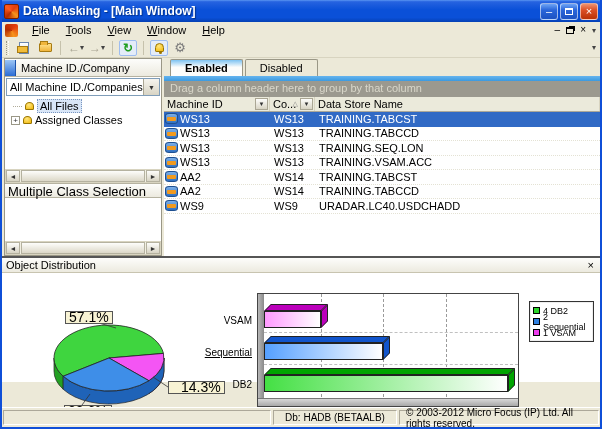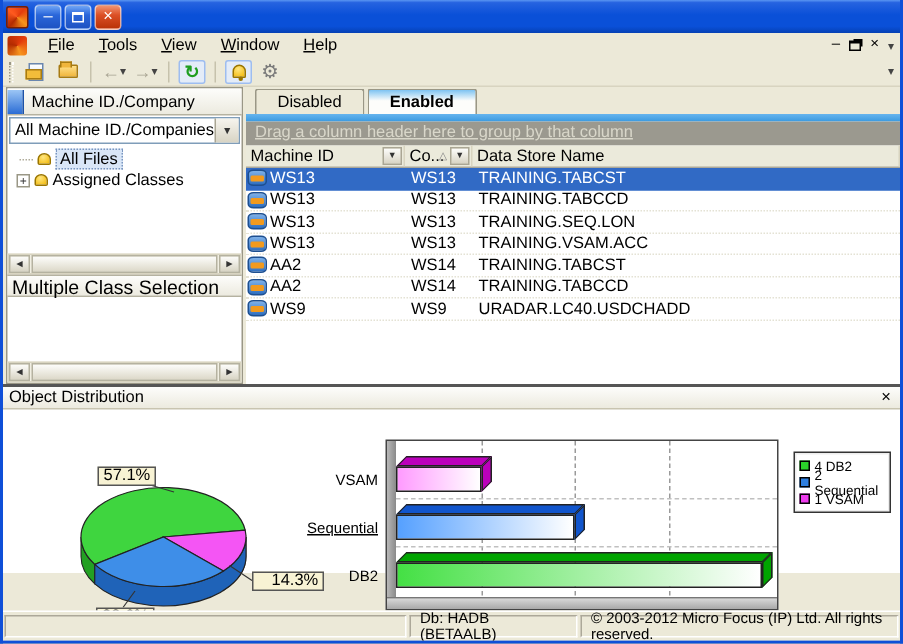--- a/index.html
+++ b/index.html
@@ -73,21 +73,21 @@
   .mcs-header { position:absolute; bottom:57px; left:0; width:100%; height:15px; background:linear-gradient(#fdfdfb,#eceadf);
     border-top:1px solid #b5b2a0; border-bottom:1px solid #b5b2a0; font-size:13px; padding-left:3px; }
 
   
   .right-panel { position:absolute; top:58px; left:162px; width:436px; height:198px; background:#fff; }
   .tabstrip { height:18px; background:#ece9d8; display:flex; align-items:flex-end; padding-left:6px; }
   .tab { height:17px; padding:2px 14px 0; font-size:11px; border:1px solid #9a9786; border-bottom:none;
     background:#ece9d8; margin-right:2px; border-radius:2px 2px 0 0; }
   .tab.active { background:linear-gradient(#7ec3f2,#fdfdfb 45%); font-weight:bold; }
   .tab-underline { height:5px; background:linear-gradient(#66b4ee,#3b9ae0); }
-  .group-hint { height:16px; background:#9b998f; color:#d9d7ca; font-size:11px; padding:1px 0 0 6px;text-decoration:underline; }
+  .group-hint { height:16px; background:#9b998f; color:#d9d7ca; font-size:11px; padding:1px 0 0 6px; }
   .grid-header { height:15px; display:flex; font-size:11px; background:#ebeadb; border-bottom:1px solid #aca899; }
   .gh-cell { border-right:1px solid #d8d4c0; display:flex; align-items:center; padding-left:3px; position:relative; }
   .gh-machine { width:106px; } .gh-co { width:45px; } .gh-dsn { flex:1; }
   .filter-btn { position:absolute; right:1px; top:1px; width:13px; height:12px; background:linear-gradient(#fdfdfb,#d8d4c4);
     border:1px solid #aaa694; font-size:6px; text-align:center; line-height:11px; color:#333; }
   .sort-glyph { position:absolute; right:16px; font-size:7px; color:#888; }
   .grid-rows { font-size:11px; }
   .grid-row { display:flex; height:14.5px; align-items:center; border-bottom:1px dotted #e4e2d4; }
   .grid-row.sel { background:#316ac5; color:#fff; border-bottom:1px solid #316ac5; }
   .cell-machine { width:106px; display:flex; align-items:center; gap:2px; padding-left:1px; }
@@ -96,21 +96,21 @@
   .ds-icon { width:13px; height:11px; border-radius:4px/3px; background:linear-gradient(#7db0e8,#2f6fc0); border:1px solid #1d4f90; position:relative; flex:none; }
   .ds-icon::after { content:""; position:absolute; left:1px; top:3px; width:9px; height:4px; background:#f29a1e; border-radius:1px; }
 
   
   .od-panel { position:absolute; top:256px; left:0; width:598px; height:126px; background:#fff; border-top:2px solid #555; }
   .od-header { height:15px; background:linear-gradient(#fdfdfb,#eceadf); border-bottom:1px solid #c8c4b0;
     display:flex; align-items:center; font-size:11px; padding:0 6px 0 4px; }
   .od-close { margin-left:auto; font-size:11px; line-height:11px; color:#000; }
   .chart-area { position:relative; width:100%; height:135px; }
   .pie-svg { position:absolute; left:0; top:0; }
-  .pie-label { position:absolute; background:#f8f3d4; border:1px solid #555; font-size:11px; padding:0 3px; line-height:11px; }
+  .pie-label { position:absolute; background:#f8f3d4; border:1px solid #555; font-size:14px; padding:0 3px; line-height:11px; }
   .pl-1 { left:63px; top:38px; } .pl-2 { left:166px; top:108px;padding-left:12px; } .pl-3 { left:62px; top:132px; }
 
   .plot { position:absolute; left:255px; top:20px; width:262px; height:114px; background:#fff; border:1px solid #444; }
   .gridline-v { position:absolute; top:0; bottom:9px; border-left:1px dashed #9a9a9a; }
   .gridline-h { position:absolute; left:6px; right:0; border-top:1px dashed #c0c0c0; }
   .plot-wall { position:absolute; left:0; top:0; bottom:8px; width:6px; background:linear-gradient(90deg,#b8b8b8,#8a8a8a); }
   .plot-floor { position:absolute; left:0; bottom:0; width:100%; height:8px; background:linear-gradient(#d8d8d8,#a8a8a8); border-top:1px solid #777; }
   .bar3d { position:absolute; left:6px; height:24px; }
   .bar-top { position:absolute; top:0; left:0; width:100%; height:7px; transform:skewX(-45deg); transform-origin:0 100%; border:1px solid #222; }
   .bar-front { position:absolute; top:7px; left:0; width:100%; height:17px; border:1px solid #222; }
@@ -119,29 +119,30 @@
   .xtick { position:absolute; top:136px; font-size:10px; transform:translateX(-50%); }
   .xtickmark { position:absolute; top:135px; width:1px; height:3px; background:#333; }
   .legend { position:absolute; left:527px; top:28px; width:65px; background:#fff; border:1px solid #333; box-shadow:inset 0 0 0 1px #eee; padding:3px 3px; font-size:9px; }
   .legend-row { display:flex; align-items:center; gap:3px; height:11px; }
   .legend-swatch { width:7px; height:7px; border:1px solid #000; flex:none; }
 
   
   .statusbar { position:absolute; bottom:0; left:0; width:598px; height:20px; background:#ece9d8; border-top:1px solid #fff;
     display:flex; font-size:10px; align-items:stretch; }
   .sb-pane { border:1px solid; border-color:#aca899 #fff #fff #aca899; margin:2px 1px; display:flex; align-items:center; padding:0 6px; }
-  .sb-left { width:268px; } .sb-db { width:112px; justify-content:center; } .sb-copy { flex:1; justify-content:center; }
+  .sb-left { width:268px; } .sb-db { width:124px; justify-content:center; } .sb-copy { flex:1; justify-content:center; }
 </style>
 </head>
 <body>
 
 <div class="window">
 
   <div class="titlebar">
     <div class="app-icon"></div>
+    <div class="title-text">Data Masking - [Main Window]</div>
     <div class="winbtns">
       <div class="winbtn">–</div>
       <div class="winbtn">
           <div class="restore-glyph"></div>
         </div>
       <div class="winbtn close">×</div>
     </div>
   </div>
 
   <div class="menubar">
@@ -221,22 +222,22 @@
     <div class="mcs-header">Multiple Class Selection</div>
     <div class="hscroll hs2">
       <span class="sb-btn">◄</span>
       <span class="sb-thumb"></span>
       <span class="sb-btn">►</span>
     </div>
   </div>
 
   <div class="right-panel">
     <div class="tabstrip">
+      <div class="tab active">Enabled</div>
       <div class="tab">Disabled</div>
-      <div class="tab active">Enabled</div>
     </div>
     <div class="tab-underline"></div>
     <div class="group-hint">Drag a column header here to group by that column</div>
     <div class="grid-header">
       <div class="gh-cell gh-machine">
         <span>Machine ID</span>
         <span class="filter-btn">▼</span>
       </div>
       <div class="gh-cell gh-co">
         <span>Co...</span>

